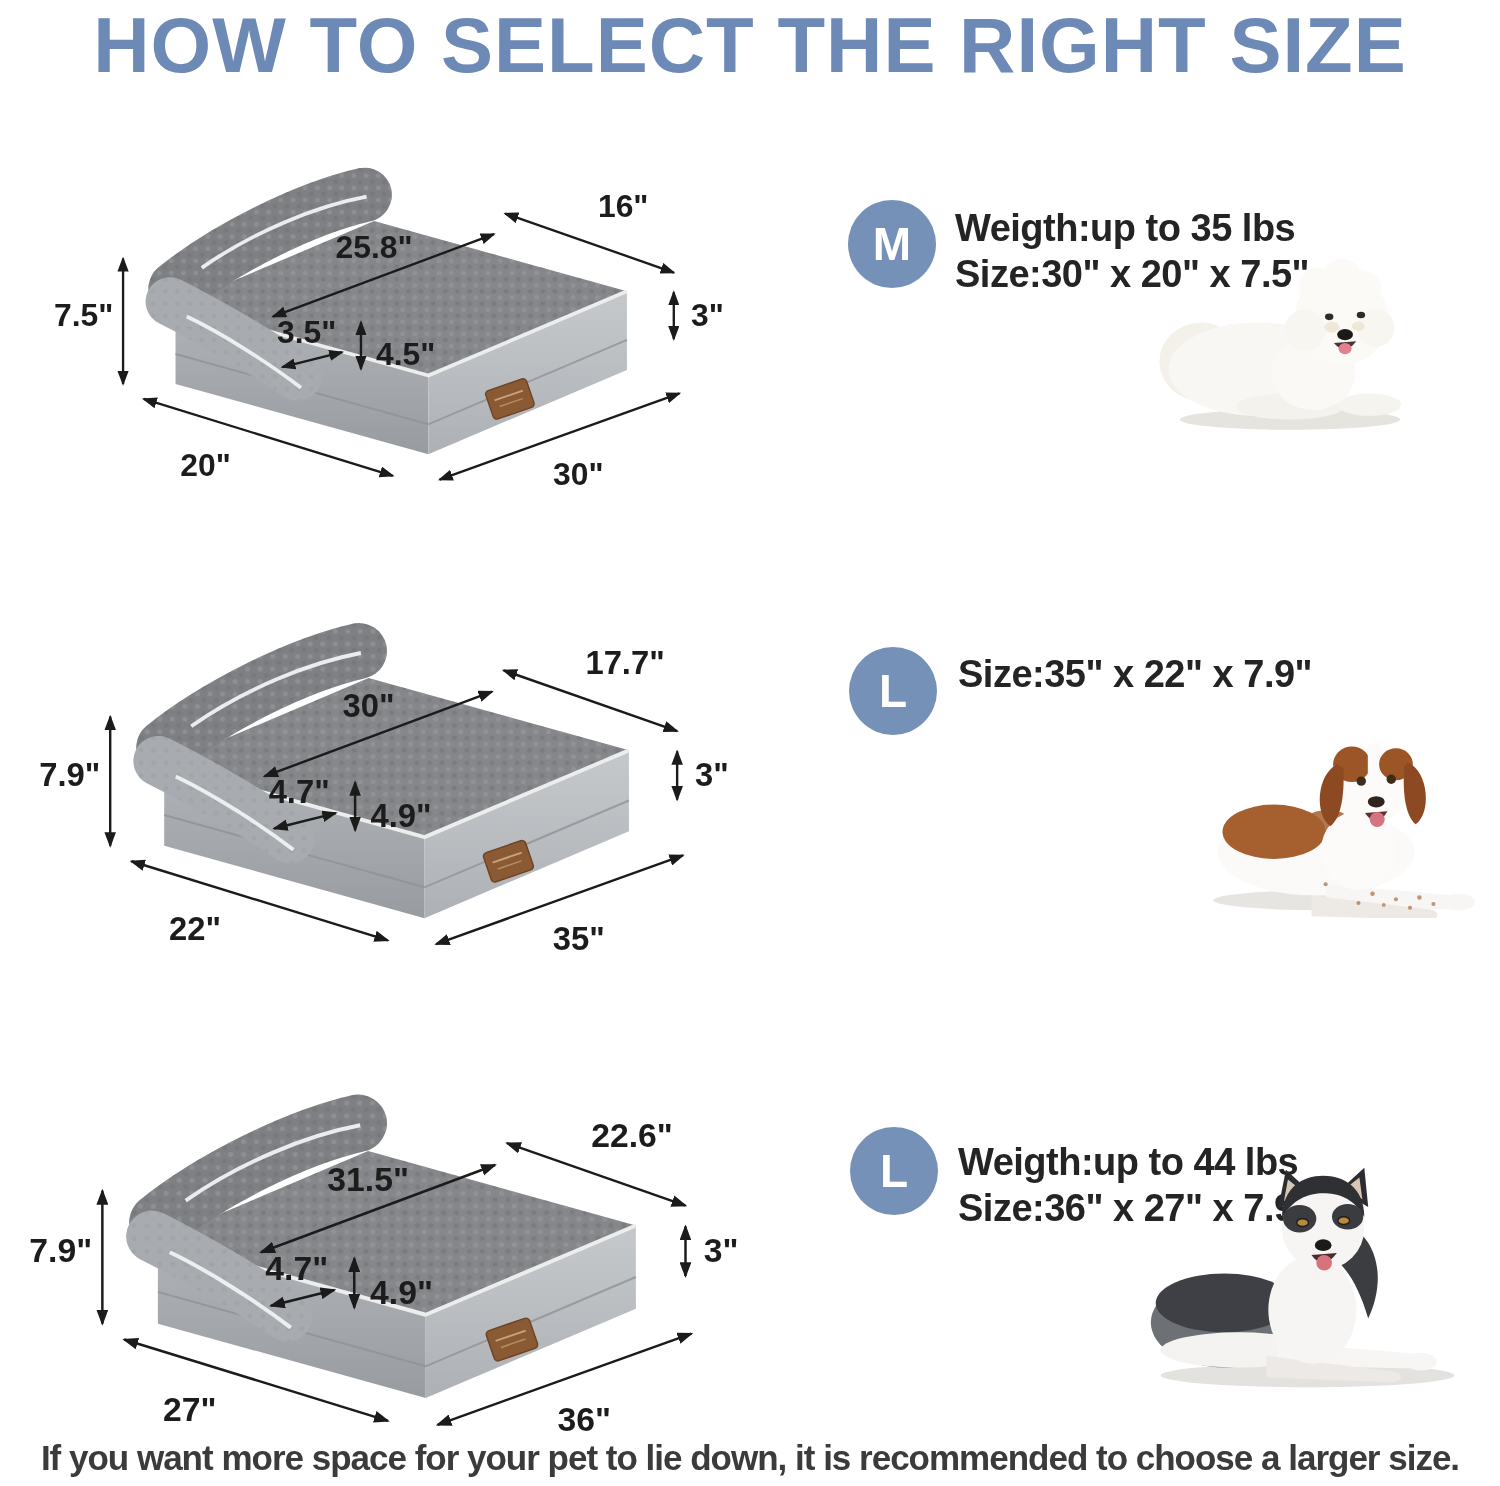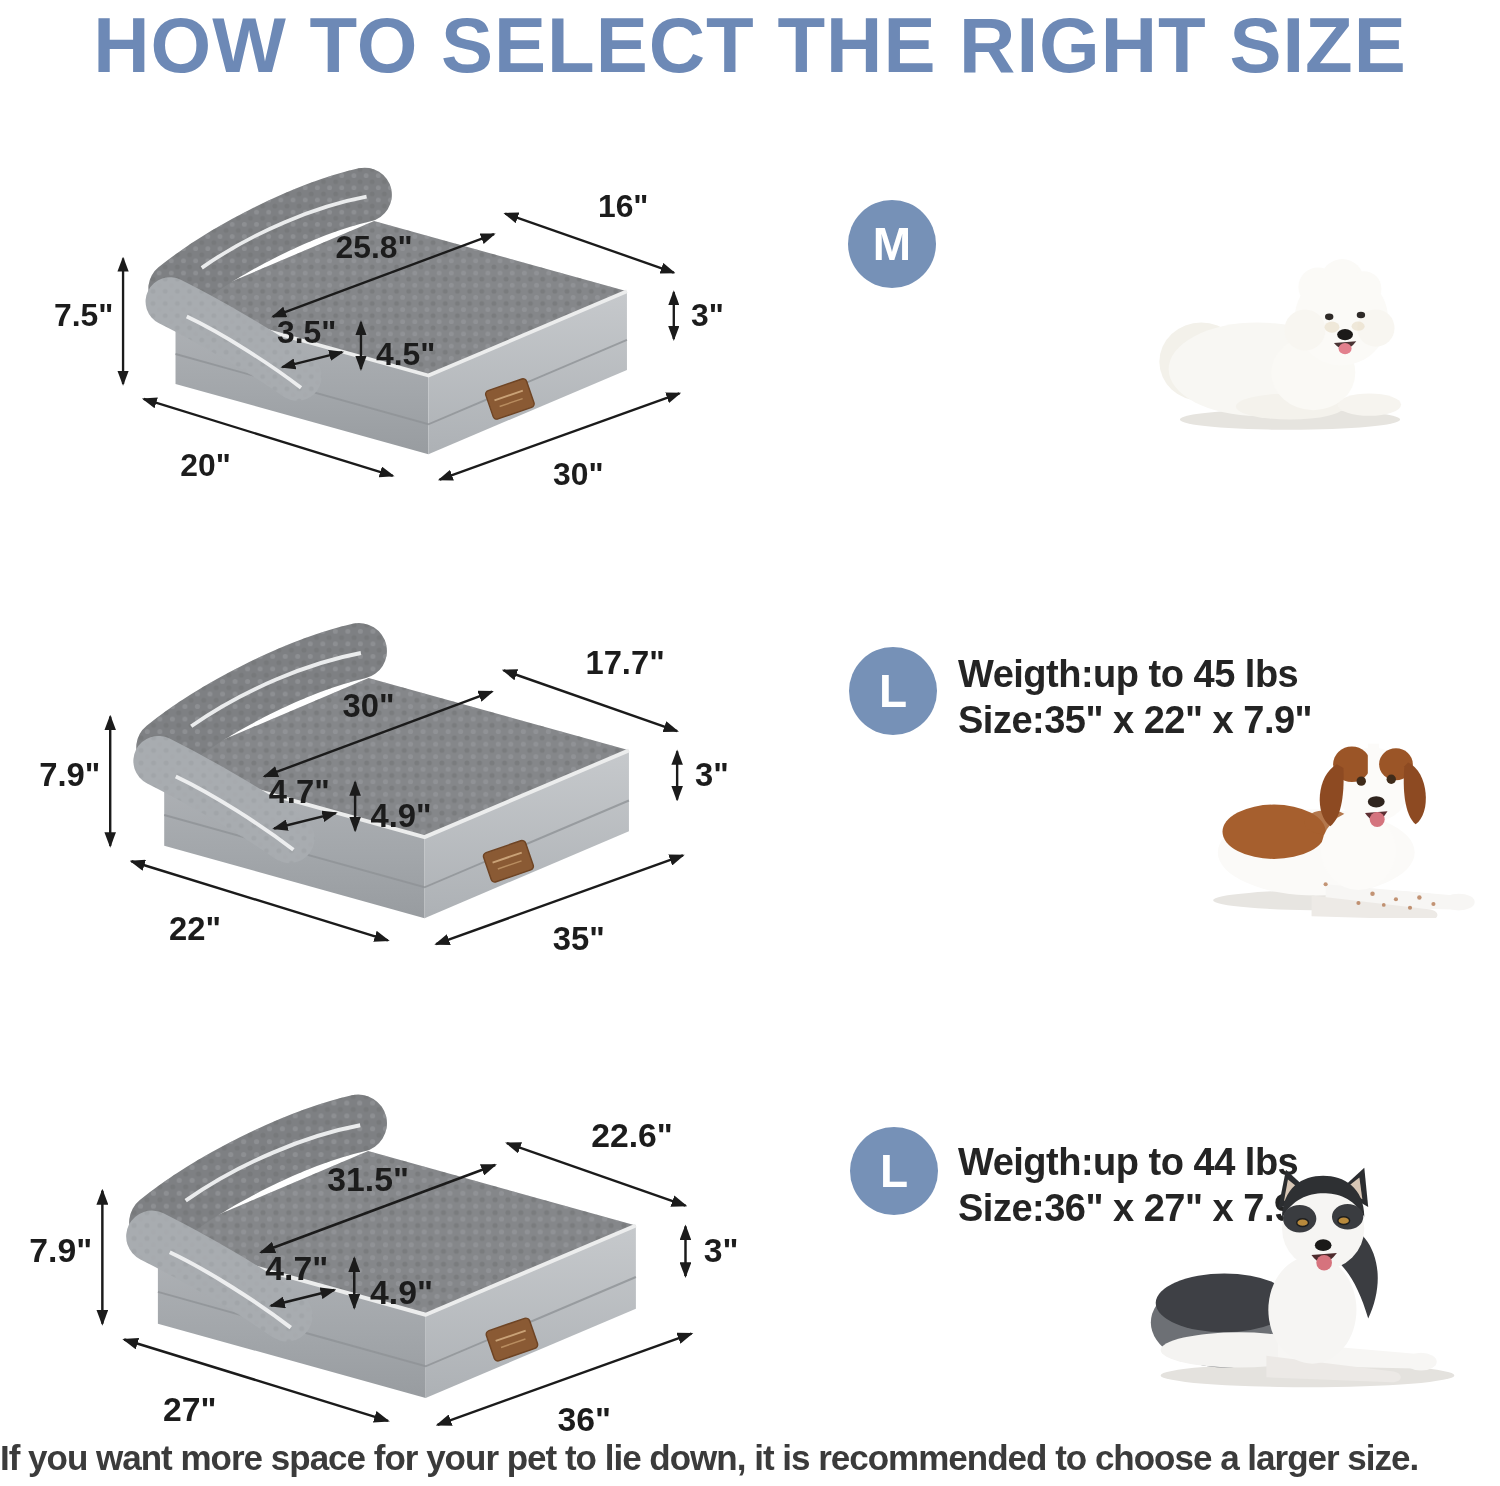--- a/index.html
+++ b/index.html
@@ -6,21 +6,21 @@
   .page{position:relative;width:1500px;height:1486px;background:#fff;overflow:hidden;
         font-family:"Liberation Sans",sans-serif;}
   .title{position:absolute;top:0;left:0;width:100%;text-align:center;
          font-size:78px;font-weight:bold;letter-spacing:1px;color:var(--accent,#6d89b6);
          white-space:nowrap;}
   .badge{position:absolute;width:88px;height:88px;border-radius:50%;
          background:var(--badge,#7691b7);color:#fff;display:flex;align-items:center;
          justify-content:center;font-size:46px;font-weight:bold;}
   .spec{position:absolute;font-size:38px;font-weight:bold;line-height:1.2;
         color:#242424;letter-spacing:-0.5px;white-space:nowrap;}
-  .footer{position:absolute;top:1438px;left:0;width:100%;text-align:left;
+  .footer{position:absolute;top:1438px;left:0;width:100%;text-align:center;
           font-size:35px;font-weight:bold;letter-spacing:-1px;color:#3b3b3b;white-space:nowrap;}
   svg.bed{position:absolute;}
   svg.dog{position:absolute;}
   .dim line{stroke:#1b1b1b;stroke-width:2.5;}
   .dim text{font-family:"Liberation Sans",sans-serif;font-weight:bold;font-size:34px;fill:#1c1c1c;}
 </style>
 </head>
 <body>
 
 <div class="page">
@@ -96,20 +96,24 @@
       <line x1="84" y1="300" x2="350" y2="382" marker-start="url(#ah)" marker-end="url(#ah)"></line>
       <text x="150" y="382" text-anchor="middle">20"</text>
     </g>
     <g class="dim">
       <line x1="400" y1="386" x2="656" y2="294" marker-start="url(#ah)" marker-end="url(#ah)"></line>
       <text x="548" y="392" text-anchor="middle">30"</text>
     </g>
   </svg>
 
   <div class="badge" style="left:848px;top:200px">M</div>
+  <div class="spec" style="left:955px;top:206px">
+    <div>Weigth:up to 35 lbs</div>
+    <div>Size:30" x 20" x 7.5"</div>
+  </div>
 
   <svg class="dog" style="left:1150px;top:248px" width="280" height="190" viewBox="0 0 300 200">
     <ellipse cx="150" cy="182" rx="118" ry="11" fill="#e6e4df"></ellipse>
     <ellipse cx="55" cy="120" rx="45" ry="42" fill="#f3f1ea"></ellipse>
     <ellipse cx="115" cy="128" rx="95" ry="50" fill="#f8f7f3"></ellipse>
     <ellipse cx="150" cy="168" rx="58" ry="14" fill="#f4f2ec"></ellipse>
     <ellipse cx="235" cy="166" rx="34" ry="12" fill="#f6f4ef"></ellipse>
     <ellipse cx="175" cy="132" rx="45" ry="40" fill="#faf9f5"></ellipse>
     <circle cx="205" cy="74" r="50" fill="#fbfaf7"></circle>
     <circle cx="180" cy="40" r="21" fill="#fbfaf7"></circle>
@@ -175,21 +179,20 @@
       <text x="150" y="382" text-anchor="middle">22"</text>
     </g>
     <g class="dim">
       <line x1="400" y1="386" x2="656" y2="294" marker-start="url(#ah)" marker-end="url(#ah)"></line>
       <text x="548" y="392" text-anchor="middle">35"</text>
     </g>
   </svg>
 
   <div class="badge" style="left:849px;top:647px">L</div>
   <div class="spec" style="left:958px;top:652px">
-    <div>Weigth:up to 45 lbs</div>
     <div>Size:35" x 22" x 7.9"</div>
   </div>
 
   <svg class="dog" style="left:1185px;top:708px" width="300" height="210" viewBox="0 0 320 220">
     <ellipse cx="160" cy="203" rx="130" ry="11" fill="#e7e5e1"></ellipse>
     <ellipse cx="140" cy="152" rx="105" ry="46" fill="#fbfaf8"></ellipse>
     <ellipse cx="95" cy="130" rx="55" ry="29" fill="#a65f2e"></ellipse>
     <ellipse cx="152" cy="120" rx="25" ry="13" fill="#a65f2e" opacity="0.85"></ellipse>
     <path d="M150 186 L288 198 C300 200 300 212 288 213 L150 210 Z" fill="#f7f6f4"></path>
     <path d="M135 198 L262 213 C272 215 272 224 260 224 L135 220 Z" fill="#edeae6"></path>

